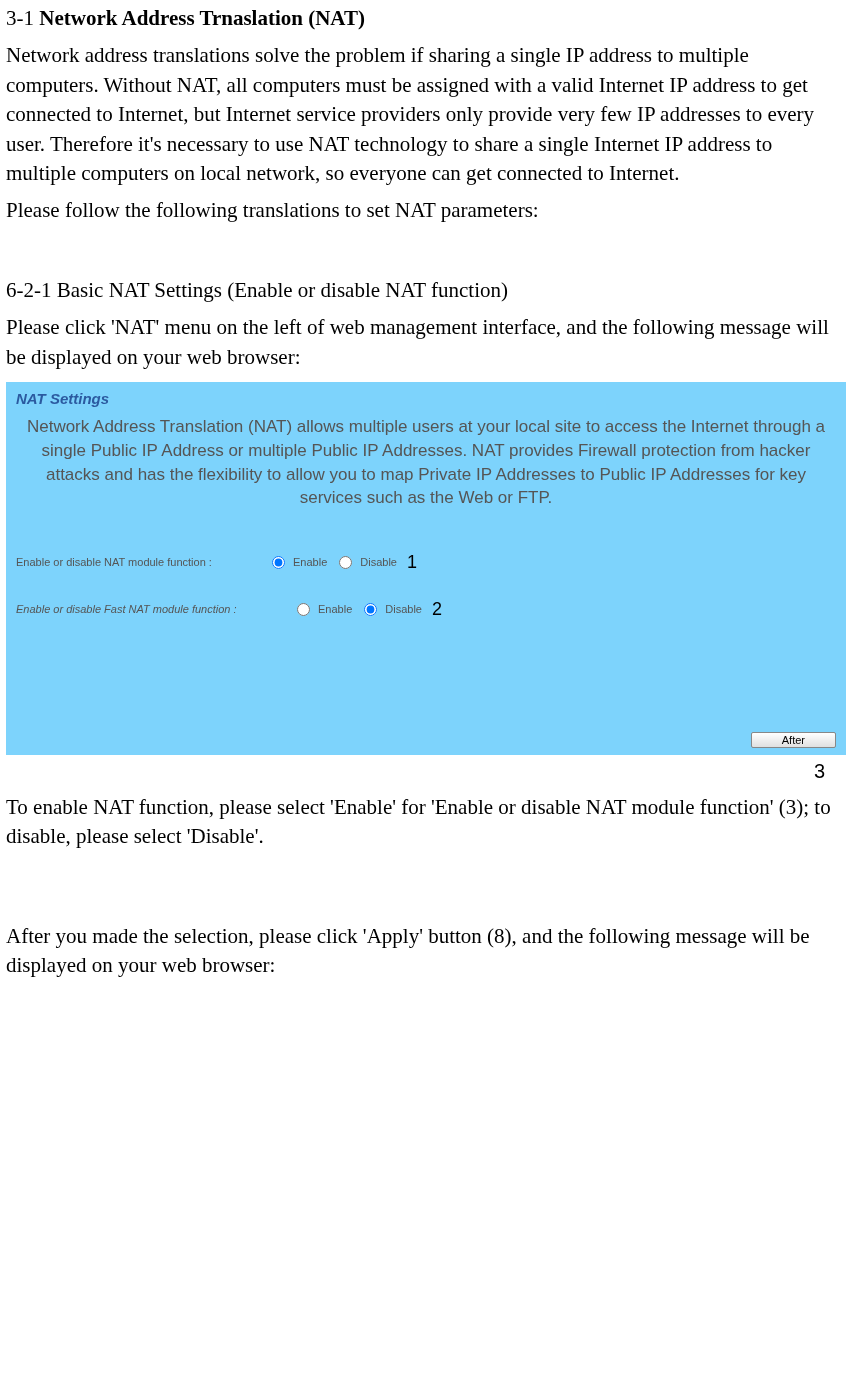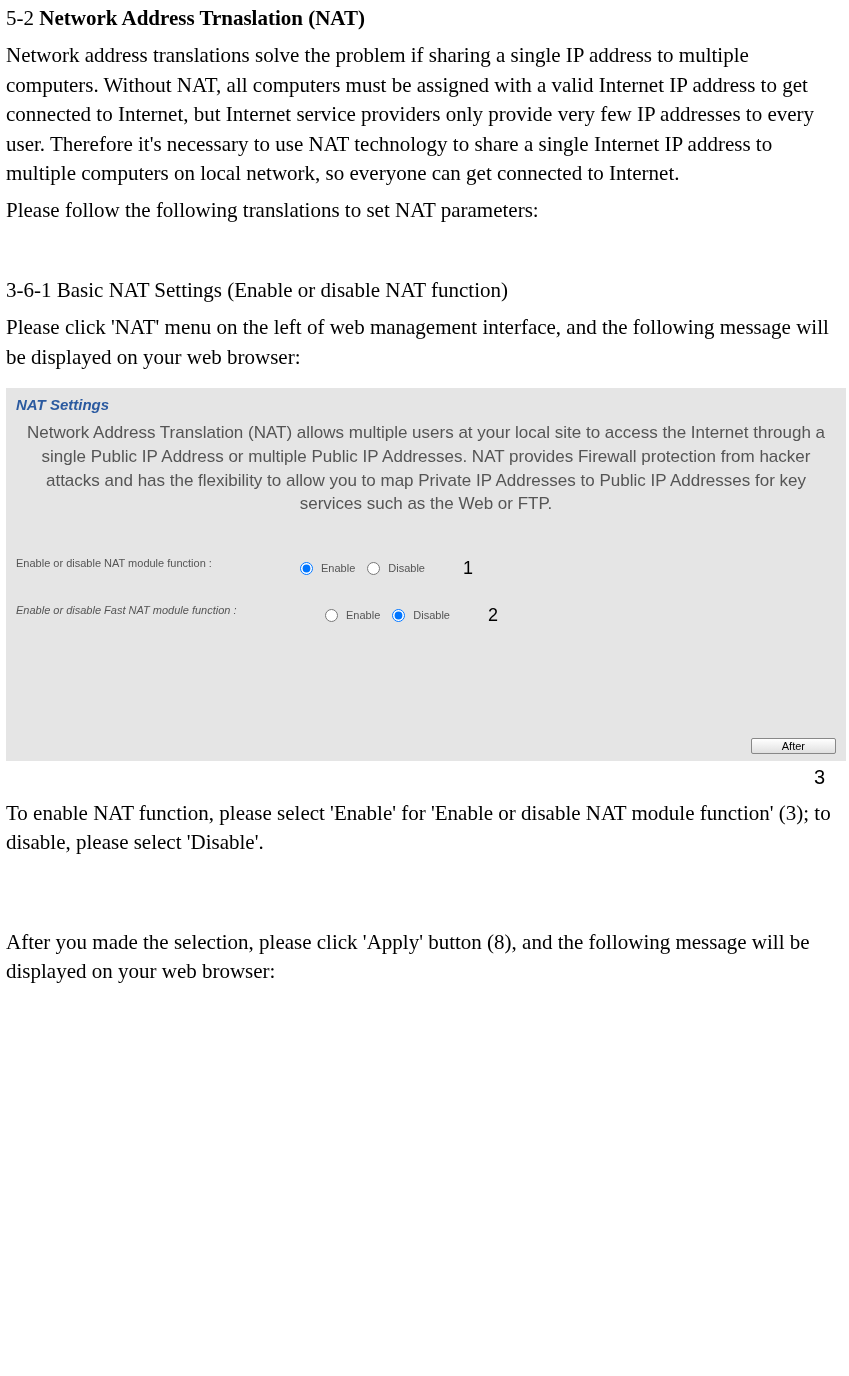--- a/index.html
+++ b/index.html
@@ -20,49 +20,49 @@
       font-weight: bold;
     }
     .para {
       margin: 8px 0;
     }
     .first-para {
       margin-top: 0;
     }
     .screenshot-box {
       width: 840px;
-      background: #e5e5e5;
+      background: #7dd3fc;
       font-family: Tahoma, Arial, sans-serif;
       font-size: 11px;
       color: #333;
       padding: 6px 10px 6px 10px;
       box-sizing: border-box;
       position: relative;
-      margin-top: 16px;
+      margin-top: 10px;
     }
     .screenshot-title {
       color: #2b5aa0;
       font-weight: bold;
       font-size: 15px;
       font-style: italic;
       margin-bottom: 6px;
     }
     .screenshot-desc {
       font-size: 17px;
       color: #555;
       line-height: 1.4;
       margin-bottom: 40px;
       text-align: center;
     }
     .radio-row {
       display: flex;
+      align-items: center;
       font-size: 11px;
       color: #555;
       margin-bottom: 22px;
-      gap: 28px;
     }
     .radio-row .row-label {
       min-width: 250px;
     }
     .radio-row .row-label2 {
       min-width: 275px;
       font-style: italic;
     }
     .radio-group {
       display: flex;
@@ -97,28 +97,28 @@
       font-family: Tahoma, Arial, sans-serif;
       font-size: 20px;
       padding-right: 18px;
       margin-top: 2px;
     }
   </style>
 </head>
 <body>
 
 <div class="first-para">
-  <span class="section-num">5-2 </span><span class="section-title-bold">Network Address Trnaslation (NAT)</span>
+  <span class="section-num">3-1 </span><span class="section-title-bold">Network Address Trnaslation (NAT)</span>
 </div>
 
 <div class="para">Network address translations solve the problem if sharing a single IP address to multiple computers. Without NAT, all computers must be assigned with a valid Internet IP address to get connected to Internet, but Internet service providers only provide very few IP addresses to every user. Therefore it's necessary to use NAT technology to share a single Internet IP address to multiple computers on local network, so everyone can get connected to Internet.</div>
 
 <div class="para">Please follow the following translations to set NAT parameters:</div>
 
-<div class="para" style="margin-top:50px;">3-6-1 Basic NAT Settings (Enable or disable NAT function)</div>
+<div class="para" style="margin-top:50px;">6-2-1 Basic NAT Settings (Enable or disable NAT function)</div>
 
 <div class="para">Please click 'NAT' menu on the left of web management interface, and the following message will be displayed on your web browser:</div>
 
 <div class="screenshot-box">
   <div class="screenshot-title">NAT Settings</div>
   <div class="screenshot-desc">Network Address Translation (NAT) allows multiple users at your local site to access the Internet through a single Public IP Address or multiple Public IP Addresses. NAT provides Firewall protection from hacker attacks and has the flexibility to allow you to map Private IP Addresses to Public IP Addresses for key services such as the Web or FTP.</div>
 
   <div class="radio-row">
     <span class="row-label">Enable or disable NAT module function :</span>
     <span class="radio-group">

